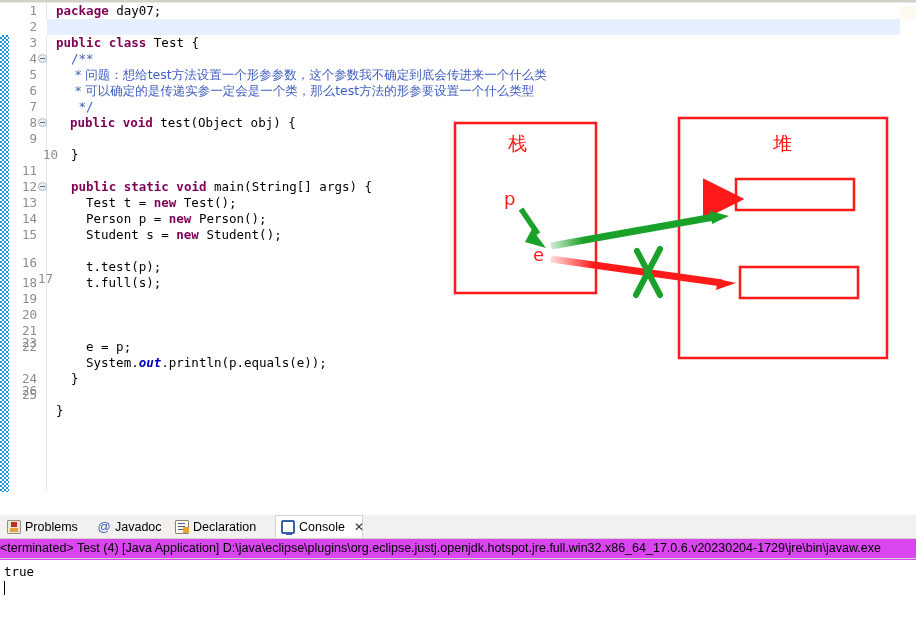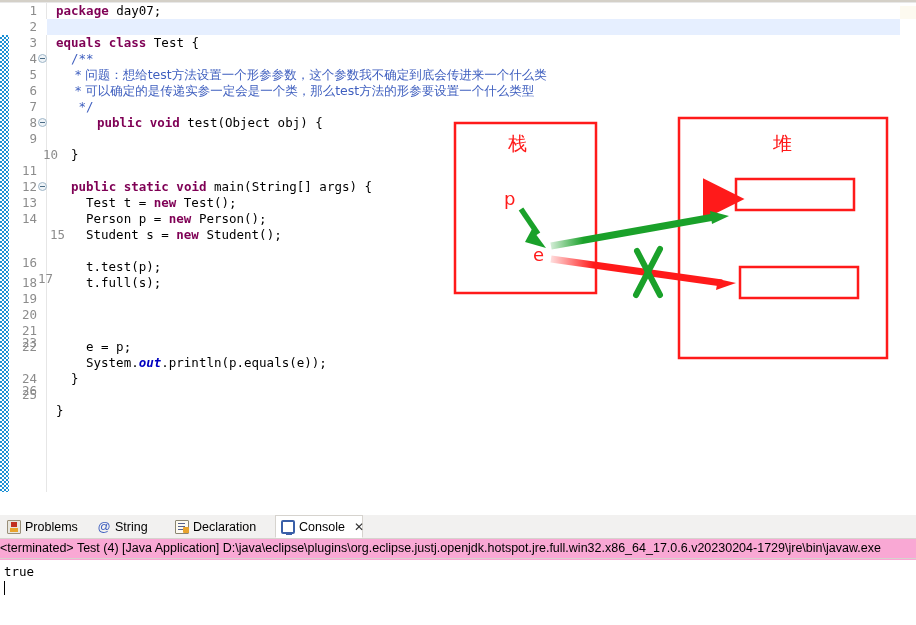--- a/index.html
+++ b/index.html
@@ -52,21 +52,21 @@
   
   .diagram{position:absolute;left:0;top:0;width:916px;height:489px;pointer-events:none;}
   .diagram svg{display:block;}
   .dg-label{position:absolute;color:#ff1a1a;font-family:"DejaVu Sans","Liberation Sans",sans-serif;}
   .lbl-stack{left:508px;top:128px;font-size:19px;}
   .lbl-heap{left:773px;top:128px;font-size:19px;}
   .lbl-p{left:504px;top:185px;font-size:18px;}
   .lbl-e{left:533px;top:241px;font-size:18px;}
 
   
-  .bottom{position:absolute;left:0;top:515px;width:916px;height:110px;background:#f9a8d4;}
+  .bottom{position:absolute;left:0;top:515px;width:916px;height:110px;background:#d946ef;}
   .tabbar{position:absolute;left:0;top:0;width:916px;height:23px;background:#f2f1f0;border-bottom:1px solid #d6d3ce;}
   .tab{position:absolute;top:0;height:23px;display:flex;align-items:center;gap:4px;
        font-family:"Liberation Sans","DejaVu Sans",sans-serif;font-size:12.5px;color:#000;padding:0 5px;box-sizing:border-box;}
   .tab.active{background:#ffffff;border-left:1px solid #d6d3ce;border-right:1px solid #d6d3ce;border-bottom:1px solid #ffffff;border-top:1px solid #d6d3ce;}
   .tab-close{color:#333;font-size:12px;margin-left:5px;}
 
   .ico{width:14px;height:14px;position:relative;flex:0 0 14px;}
   
   .ico-problems{background:#e8e6de;border:1px solid #9a8f78;box-sizing:border-box;border-radius:1px;}
   .ico-problems:before{content:"";position:absolute;left:3px;top:1px;width:6px;height:5px;background:#c03020;}
@@ -101,45 +101,45 @@
     <div class="gutter"></div>
     <div class="changebar"></div>
     <div class="gutter-sep"></div>
     <div class="line-highlight-gutter"></div>
     <div class="line-highlight"></div>
     <div class="code-area" id="code-area">
         <div class="ln" style="top: 0px;">1</div>
         <div class="cl" style="top: 0px; left: 56px;"><span class="kw">package </span><span>day07;</span></div>
         <div class="ln" style="top: 16px;">2</div>
         <div class="ln" style="top: 32px;">3</div>
-        <div class="cl" style="top: 32px; left: 56px;"><span class="kw">equals class </span><span>Test {</span></div>
+        <div class="cl" style="top: 32px; left: 56px;"><span class="kw">public class </span><span>Test {</span></div>
         <div class="ln" style="top: 48px;">4</div>
         <div class="fold" style="top: 51px;"></div>
         <div class="cl" style="top: 48px; left: 71px;"><span class="cmt">/**</span></div>
         <div class="ln" style="top: 64px;">5</div>
         <div class="cl" style="top: 64px; left: 71px;"><span class="cmt cmt-cn"> * 问题：想给test方法设置一个形参参数，这个参数我不确定到底会传进来一个什么类</span></div>
         <div class="ln" style="top: 80px;">6</div>
         <div class="cl" style="top: 80px; left: 71px;"><span class="cmt cmt-cn"> * 可以确定的是传递实参一定会是一个类，那么test方法的形参要设置一个什么类型</span></div>
         <div class="ln" style="top: 96px;">7</div>
         <div class="cl" style="top: 96px; left: 71px;"><span class="cmt"> */</span></div>
         <div class="ln" style="top: 112px;">8</div>
         <div class="fold" style="top: 115px;"></div>
-        <div class="cl" style="top: 112px; left: 81px; padding-left: 16px;"><span class="kw">public void </span><span>test(Object obj) {</span></div>
+        <div class="cl" style="top: 112px; left: 54px; padding-left: 16px;"><span class="kw">public void </span><span>test(Object obj) {</span></div>
         <div class="ln" style="top: 128px;">9</div>
         <div class="ln" style="top: 144px; margin-left: 21px;">10</div>
         <div class="cl" style="top: 144px; left: 71px;"><span>}</span></div>
         <div class="ln" style="top: 160px;">11</div>
         <div class="ln" style="top: 176px;">12</div>
         <div class="fold" style="top: 179px;"></div>
         <div class="cl" style="top: 176px; left: 71px;"><span class="kw">public static void </span><span>main(String[] args) {</span></div>
         <div class="ln" style="top: 192px;">13</div>
         <div class="cl" style="top: 192px; left: 86px;"><span>Test t = </span><span class="kw">new </span><span>Test();</span></div>
         <div class="ln" style="top: 208px;">14</div>
         <div class="cl" style="top: 208px; left: 86px;"><span>Person p = </span><span class="kw">new </span><span>Person();</span></div>
-        <div class="ln" style="top: 224px; padding-left: 28px;">15</div>
+        <div class="ln" style="top: 224px;">15</div>
         <div class="cl" style="top: 224px; left: 86px;"><span>Student s = </span><span class="kw">new </span><span>Student();</span></div>
         <div class="ln" style="top: 252px;">16</div>
         <div class="ln" style="top: 268px; margin-left: 16px;">17</div>
         <div class="cl" style="top: 256px; left: 86px;"><span>t.test(p);</span></div>
         <div class="ln" style="top: 272px;">18</div>
         <div class="cl" style="top: 272px; left: 86px;"><span>t.full(s);</span></div>
         <div class="ln" style="top: 288px;">19</div>
         <div class="ln" style="top: 304px;">20</div>
         <div class="ln" style="top: 320px;">21</div>
         <div class="ln" style="top: 336px;">22</div>
@@ -217,21 +217,21 @@
   </div>
 
   <div class="bottom">
     <div class="tabbar" id="tabbar">
         <div class="tab" style="left: 2px; width: 90px;">
           <span class="ico ico-problems"></span>
           <span>Problems</span>
         </div>
         <div class="tab" style="left: 92px; width: 78px;">
           <span class="ico ico-at">@</span>
-          <span>String</span>
+          <span>Javadoc</span>
         </div>
         <div class="tab" style="left: 170px; width: 105px;">
           <span class="ico ico-decl"></span>
           <span>Declaration</span>
         </div>
         <div class="tab active" style="left: 275px; width: 88px; text-align: center;">
           <span class="ico ico-console"></span>
           <span>Console</span>
           <span class="tab-close">✕</span>
         </div>

